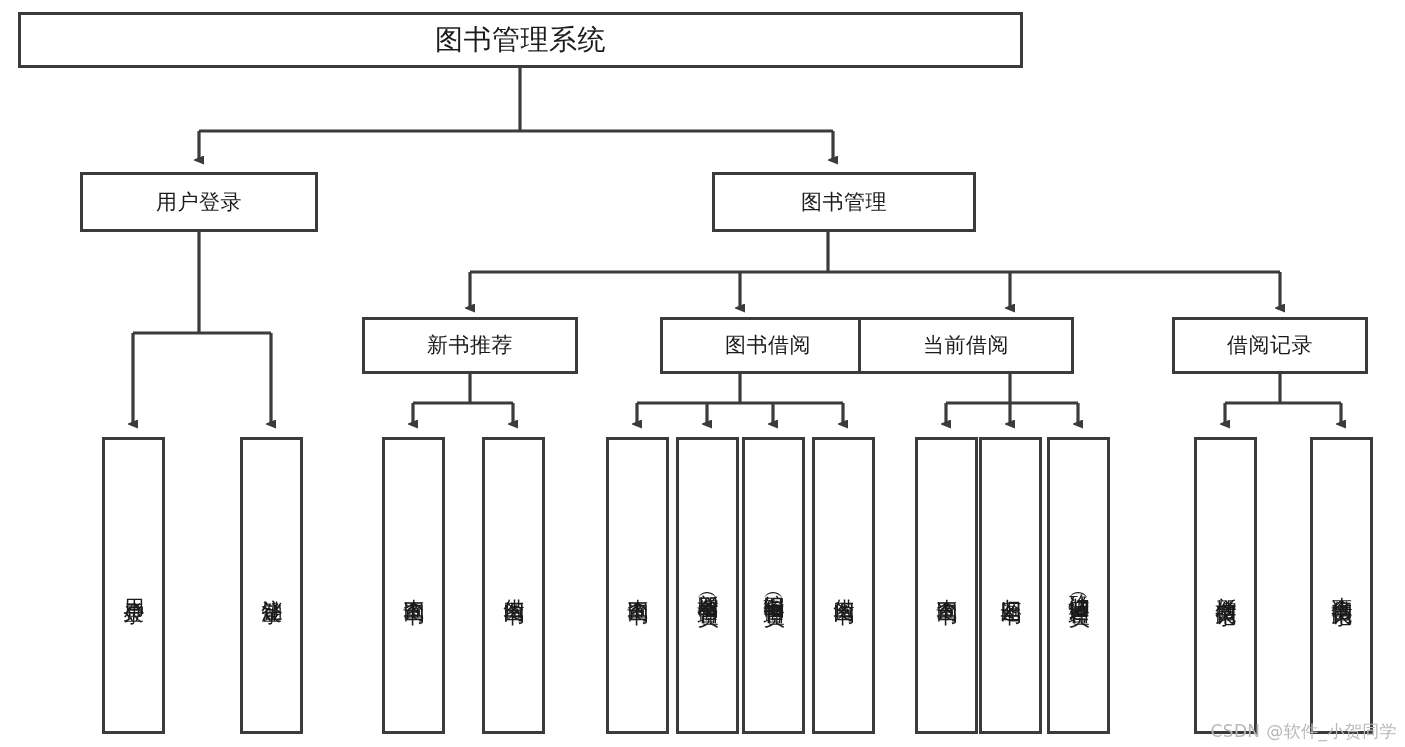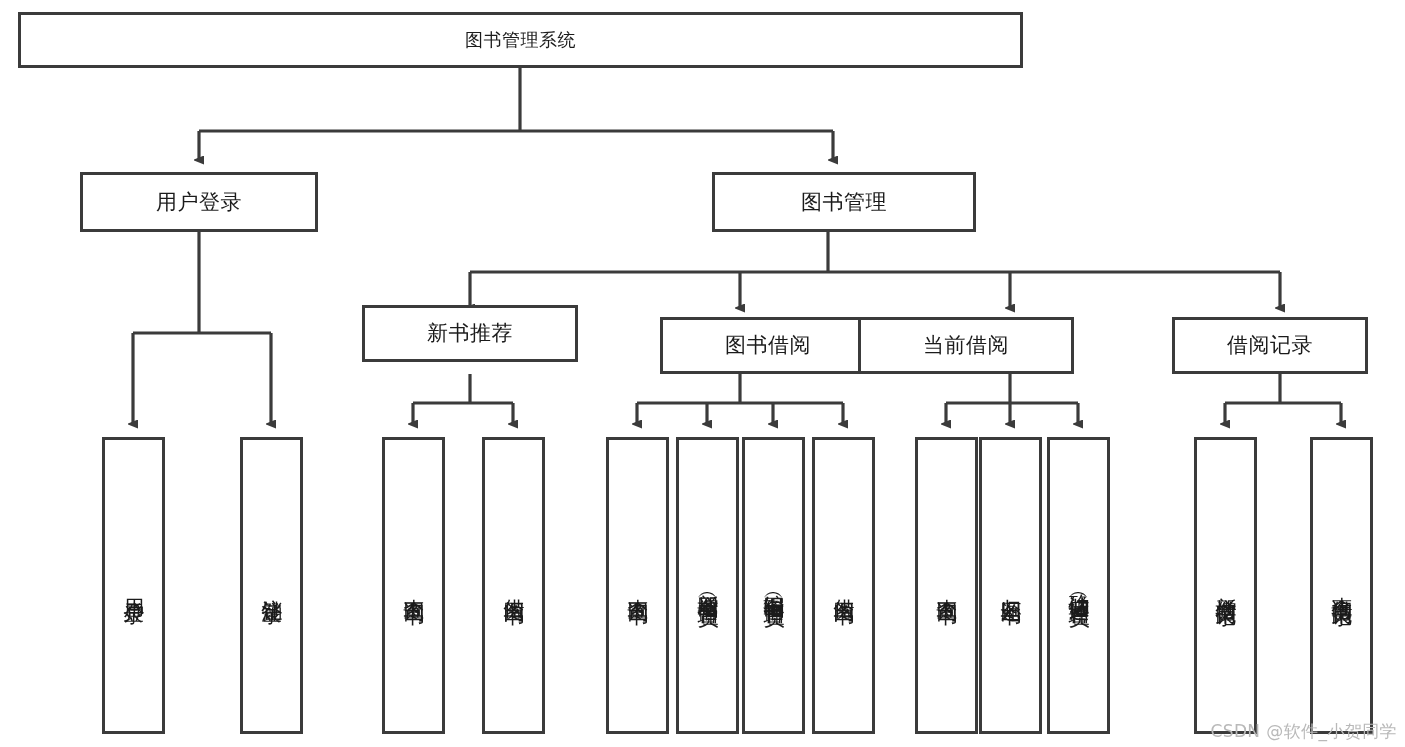--- a/index.html
+++ b/index.html
@@ -37,21 +37,21 @@
   .node .label {
     display: block;
     line-height: 1.18;
     letter-spacing: 0.5px;
     white-space: nowrap;
   }
   .node.h .label {
     font-size: 21px;
   }
   .node.root .label {
-    font-size: 18px;
+    font-size: 28px;
   }
   .node.v {
     padding: 6px 0;
     align-items: center;
   }
   .node.v .label {
     writing-mode: vertical-rl;
     text-orientation: upright;
     font-size: 21px;
     letter-spacing: 2px;
@@ -128,21 +128,21 @@
     <span class="label">图书管理系统</span>
   </div>
 
   <div class="node h" style="left:80px; top:172px; width:238px; height:60px;">
     <span class="label">用户登录</span>
   </div>
   <div class="node h" style="left:712px; top:172px; width:264px; height:60px;">
     <span class="label">图书管理</span>
   </div>
 
-  <div class="node h" style="left:362px; top:305px; width:216px; height:57px;">
+  <div class="node h" style="left:362px; top:317px; width:216px; height:57px;">
     <span class="label">新书推荐</span>
   </div>
   <div class="node h" style="left:632px; top:317px; width:216px; height:57px;margin-left:28px;">
     <span class="label">图书借阅</span>
   </div>
   <div class="node h" style="left:858px; top:317px; width:216px; height:57px;">
     <span class="label">当前借阅</span>
   </div>
   <div class="node h" style="left:1172px; top:317px; width:196px; height:57px;">
     <span class="label">借阅记录</span>

